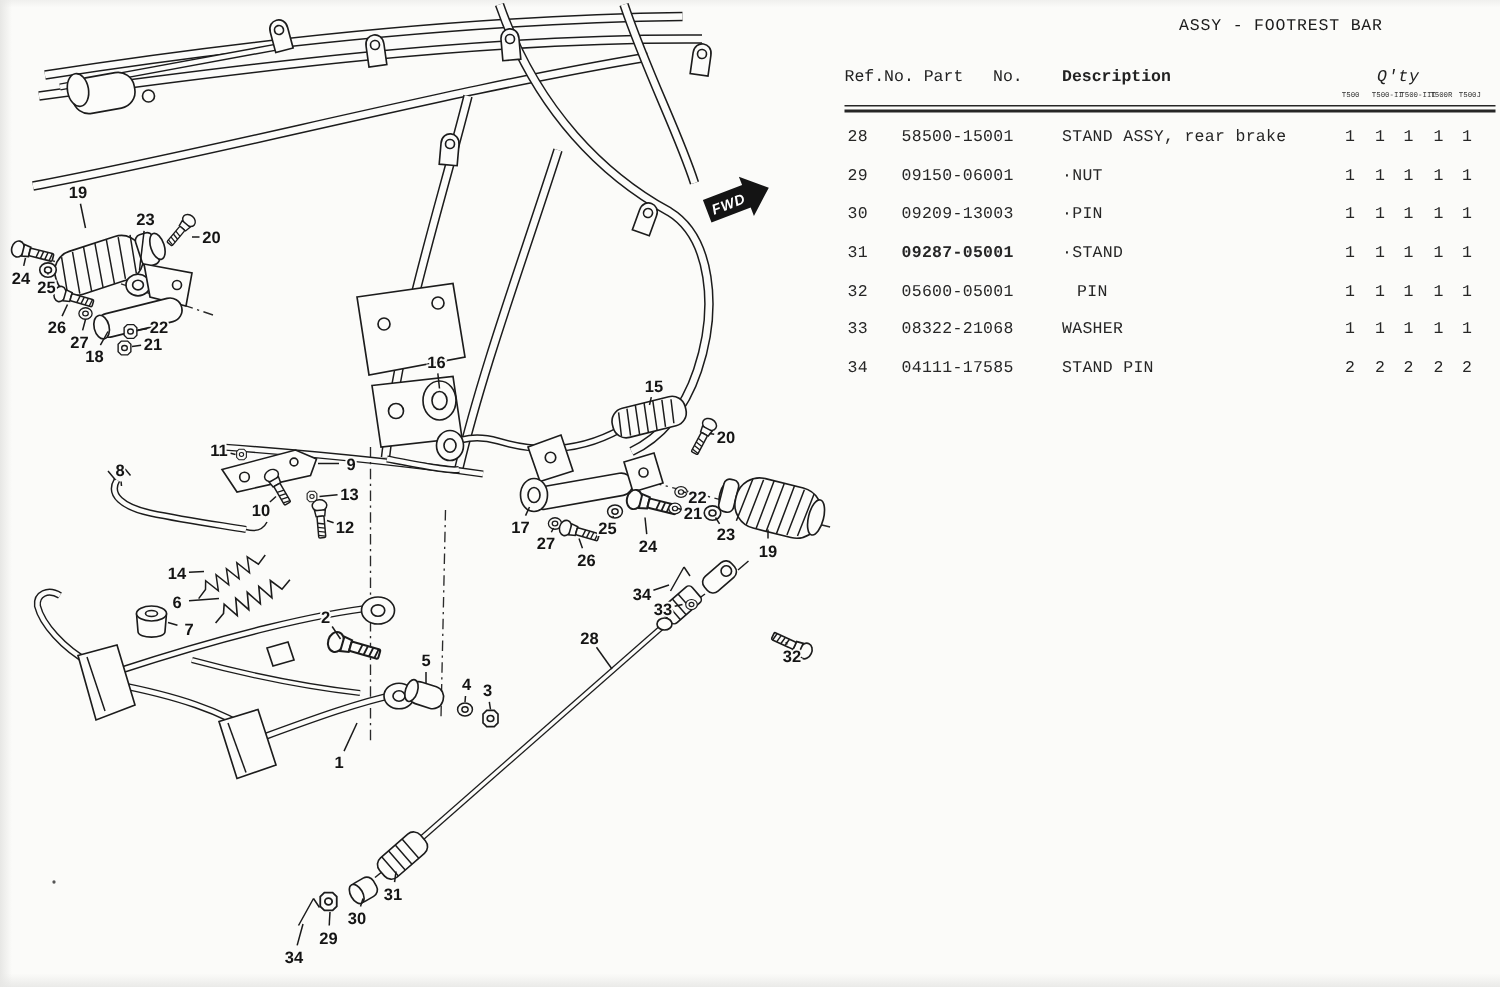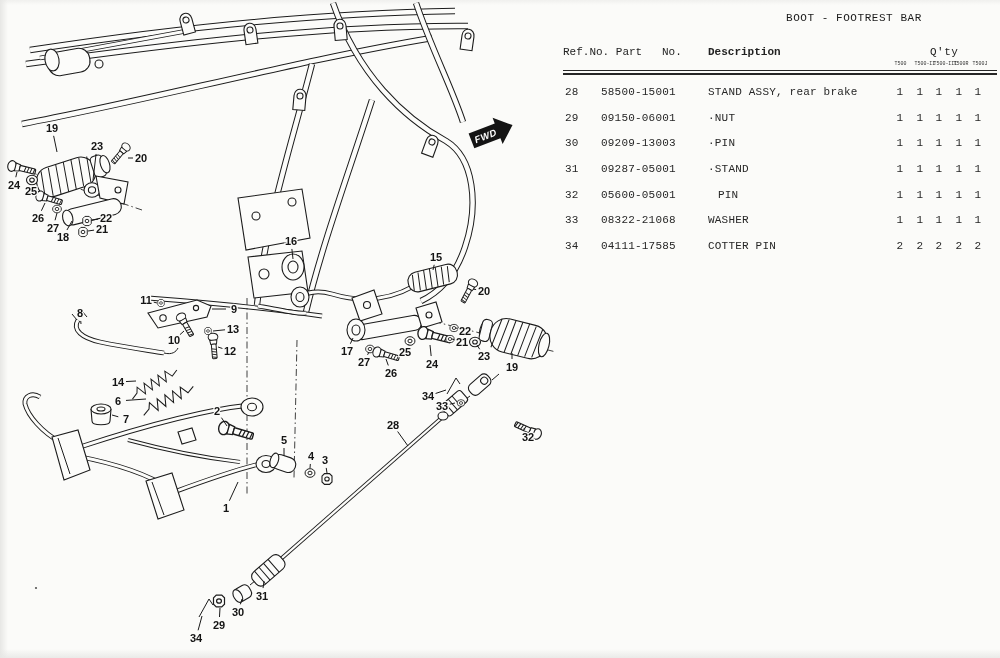--- a/index.html
+++ b/index.html
@@ -24,21 +24,21 @@
   .leader{stroke:#1a1a1a;stroke-width:1;}
   .fwd-text{font:700 italic 9.5px "Liberation Sans",sans-serif;fill:#ffffff;text-anchor:middle;letter-spacing:.5px;}
 
   .title{position:absolute;left:786px;top:12px;white-space:nowrap;
          font:11px "Liberation Mono","DejaVu Sans Mono",monospace;letter-spacing:.55px;color:#1b1b1b;}
   .parts-table{position:absolute;left:563px;top:0;width:434px;height:270px;
          font-family:"Liberation Mono","DejaVu Sans Mono",monospace;}
   .th{position:absolute;top:46px;font-size:11px;white-space:pre;color:#222;}
   .th-left{left:0;}
   .th-desc{left:145px;font-weight:bold;}
-  .th-qty{left:367px;letter-spacing:.5px;}
+  .th-qty{left:355px;letter-spacing:.5px;font-style:italic;}
   .model{position:absolute;top:61px;width:20px;text-align:center;font-size:9px;
          transform:scale(0.55);transform-origin:center top;white-space:nowrap;color:#333;}
   .rule{position:absolute;left:0;width:434px;height:1.4px;background:#262626;}
   .rule1{top:70px;} .rule2{top:73.4px;}
   .trow{position:absolute;left:0;width:434px;height:14px;font-size:11px;color:#262626;}
   .tcell{position:absolute;top:0;white-space:pre;letter-spacing:.2px;}
   .qcell{text-align:center;}
 </style>
 </head>
 <body>
@@ -357,21 +357,21 @@
         <text x="262" y="600" class="co">31</text>
         <line x1="240.35268679070018" y1="604.3537679302244" x2="242" y2="599" class="leader"></line>
         <text x="238" y="616" class="co">30</text>
         <line x1="219.46977617561177" y1="617.0138050146" x2="220" y2="608" class="leader"></line>
         <text x="219" y="629" class="co">29</text>
         <line x1="198.10493924633687" y1="630.2818894300981" x2="202" y2="616" class="leader"></line>
         <text x="196" y="642" class="co">34</text>
       </g>
   </svg>
 
-  <div class="title">BOOT - FOOTREST BAR</div>
+  <div class="title">ASSY - FOOTREST BAR</div>
 
   <div class="parts-table">
     <div class="th th-left">Ref.No. Part   No.</div>
     <div class="th th-desc">Description</div>
     <div class="th th-qty">Q'ty</div>
 
     <span class="model" style="left:327px">T500</span>
     <span class="model" style="left:347px">T500-II</span>
     <span class="model" style="left:366px">T500-III</span>
     <span class="model" style="left:386px">T500R</span>
@@ -406,21 +406,21 @@
           <span class="tcell" style="left: 38px;">09209-13003</span>
           <span class="tcell" style="left: 145px;">·PIN</span>
           <span class="tcell qcell" style="left: 327px; width: 20px;">1</span>
           <span class="tcell qcell" style="left: 347px; width: 20px;">1</span>
           <span class="tcell qcell" style="left: 366px; width: 20px;">1</span>
           <span class="tcell qcell" style="left: 386px; width: 20px;">1</span>
           <span class="tcell qcell" style="left: 405px; width: 20px;">1</span>
         </div>
         <div class="trow" style="top: 162.95px;">
           <span class="tcell" style="left: 2px;">31</span>
-          <span class="tcell" style="left: 38px;">09287-05001</span>
+          <span class="tcell" style="left: 38px; font-weight: bold;">09287-05001</span>
           <span class="tcell" style="left: 145px;">·STAND</span>
           <span class="tcell qcell" style="left: 327px; width: 20px;">1</span>
           <span class="tcell qcell" style="left: 347px; width: 20px;">1</span>
           <span class="tcell qcell" style="left: 366px; width: 20px;">1</span>
           <span class="tcell qcell" style="left: 386px; width: 20px;">1</span>
           <span class="tcell qcell" style="left: 405px; width: 20px;">1</span>
         </div>
         <div class="trow" style="top: 188.6px;">
           <span class="tcell" style="left: 2px;">32</span>
           <span class="tcell" style="left: 38px;">05600-05001</span>
@@ -437,21 +437,21 @@
           <span class="tcell" style="left: 145px;">WASHER</span>
           <span class="tcell qcell" style="left: 327px; width: 20px;">1</span>
           <span class="tcell qcell" style="left: 347px; width: 20px;">1</span>
           <span class="tcell qcell" style="left: 366px; width: 20px;">1</span>
           <span class="tcell qcell" style="left: 386px; width: 20px;">1</span>
           <span class="tcell qcell" style="left: 405px; width: 20px;">1</span>
         </div>
         <div class="trow" style="top: 239.9px;">
           <span class="tcell" style="left: 2px;">34</span>
           <span class="tcell" style="left: 38px;">04111-17585</span>
-          <span class="tcell" style="left: 145px;">COTTER PIN</span>
+          <span class="tcell" style="left: 145px;">STAND PIN</span>
           <span class="tcell qcell" style="left: 327px; width: 20px;">2</span>
           <span class="tcell qcell" style="left: 347px; width: 20px;">2</span>
           <span class="tcell qcell" style="left: 366px; width: 20px;">2</span>
           <span class="tcell qcell" style="left: 386px; width: 20px;">2</span>
           <span class="tcell qcell" style="left: 405px; width: 20px;">2</span>
         </div>
       </div>
   </div>
 </div>
 

